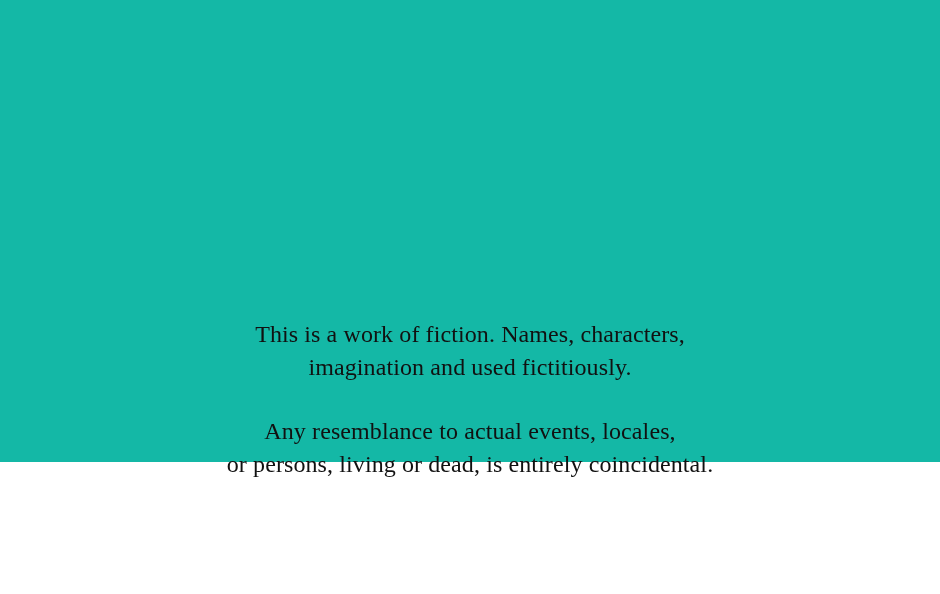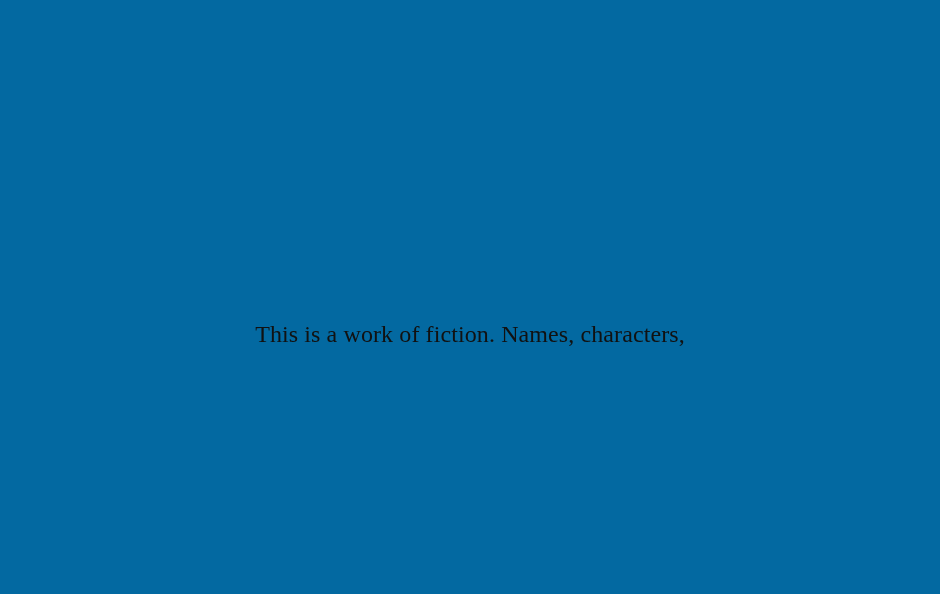--- a/index.html
+++ b/index.html
@@ -10,22 +10,22 @@
     width: 940px;
     height: 594px;
     background: #ffffff;
     font-family: "Liberation Serif", serif;
     color: #111111;
     overflow: hidden;
   }
   .page {
     position: relative;
     width: 940px;
-    height: 594px;
-    background: #0369a1;
+    height: 462px;
+    background: #14b8a6;
     box-sizing: border-box;
   }
   .disclaimer-block {
     position: absolute;
     left: 0;
     top: 318px;
     width: 940px;
     text-align: center;
   }
   .para {
@@ -43,19 +43,22 @@
   }
 </style>
 </head>
 <body>
 
 <div class="page">
   <div class="disclaimer-block">
 
     <div class="para">
       <span class="line">This is a work of fiction. Names, characters,</span>
+      <span class="line">imagination and used fictitiously.</span>
     </div>
 
     <div class="para">
+      <span class="line">Any resemblance to actual events, locales,</span>
+      <span class="line">or persons, living or dead, is entirely coincidental.</span>
     </div>
 
   </div>
 </div>
 
 </body></html>

